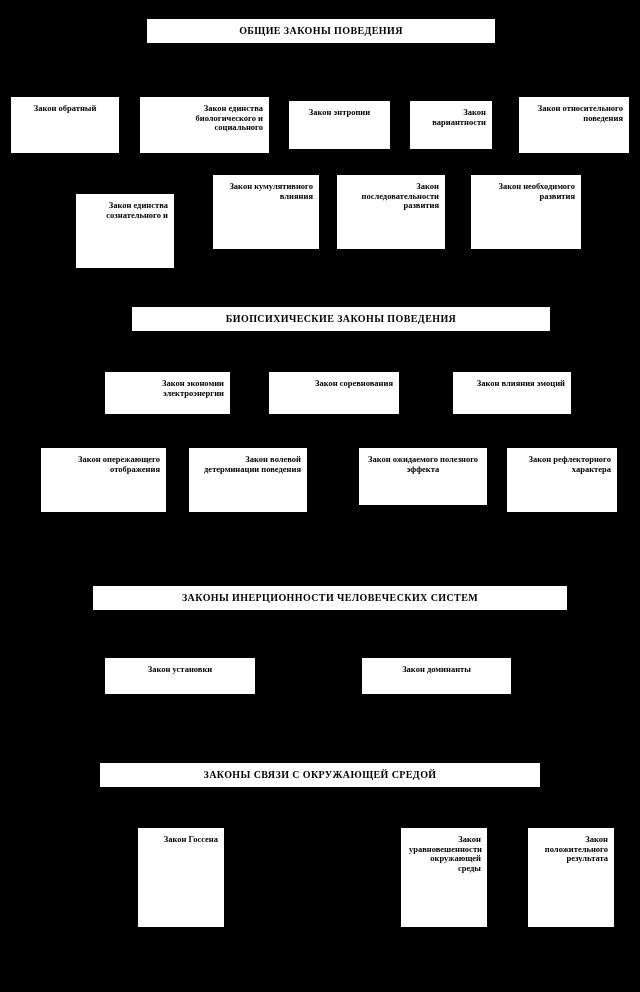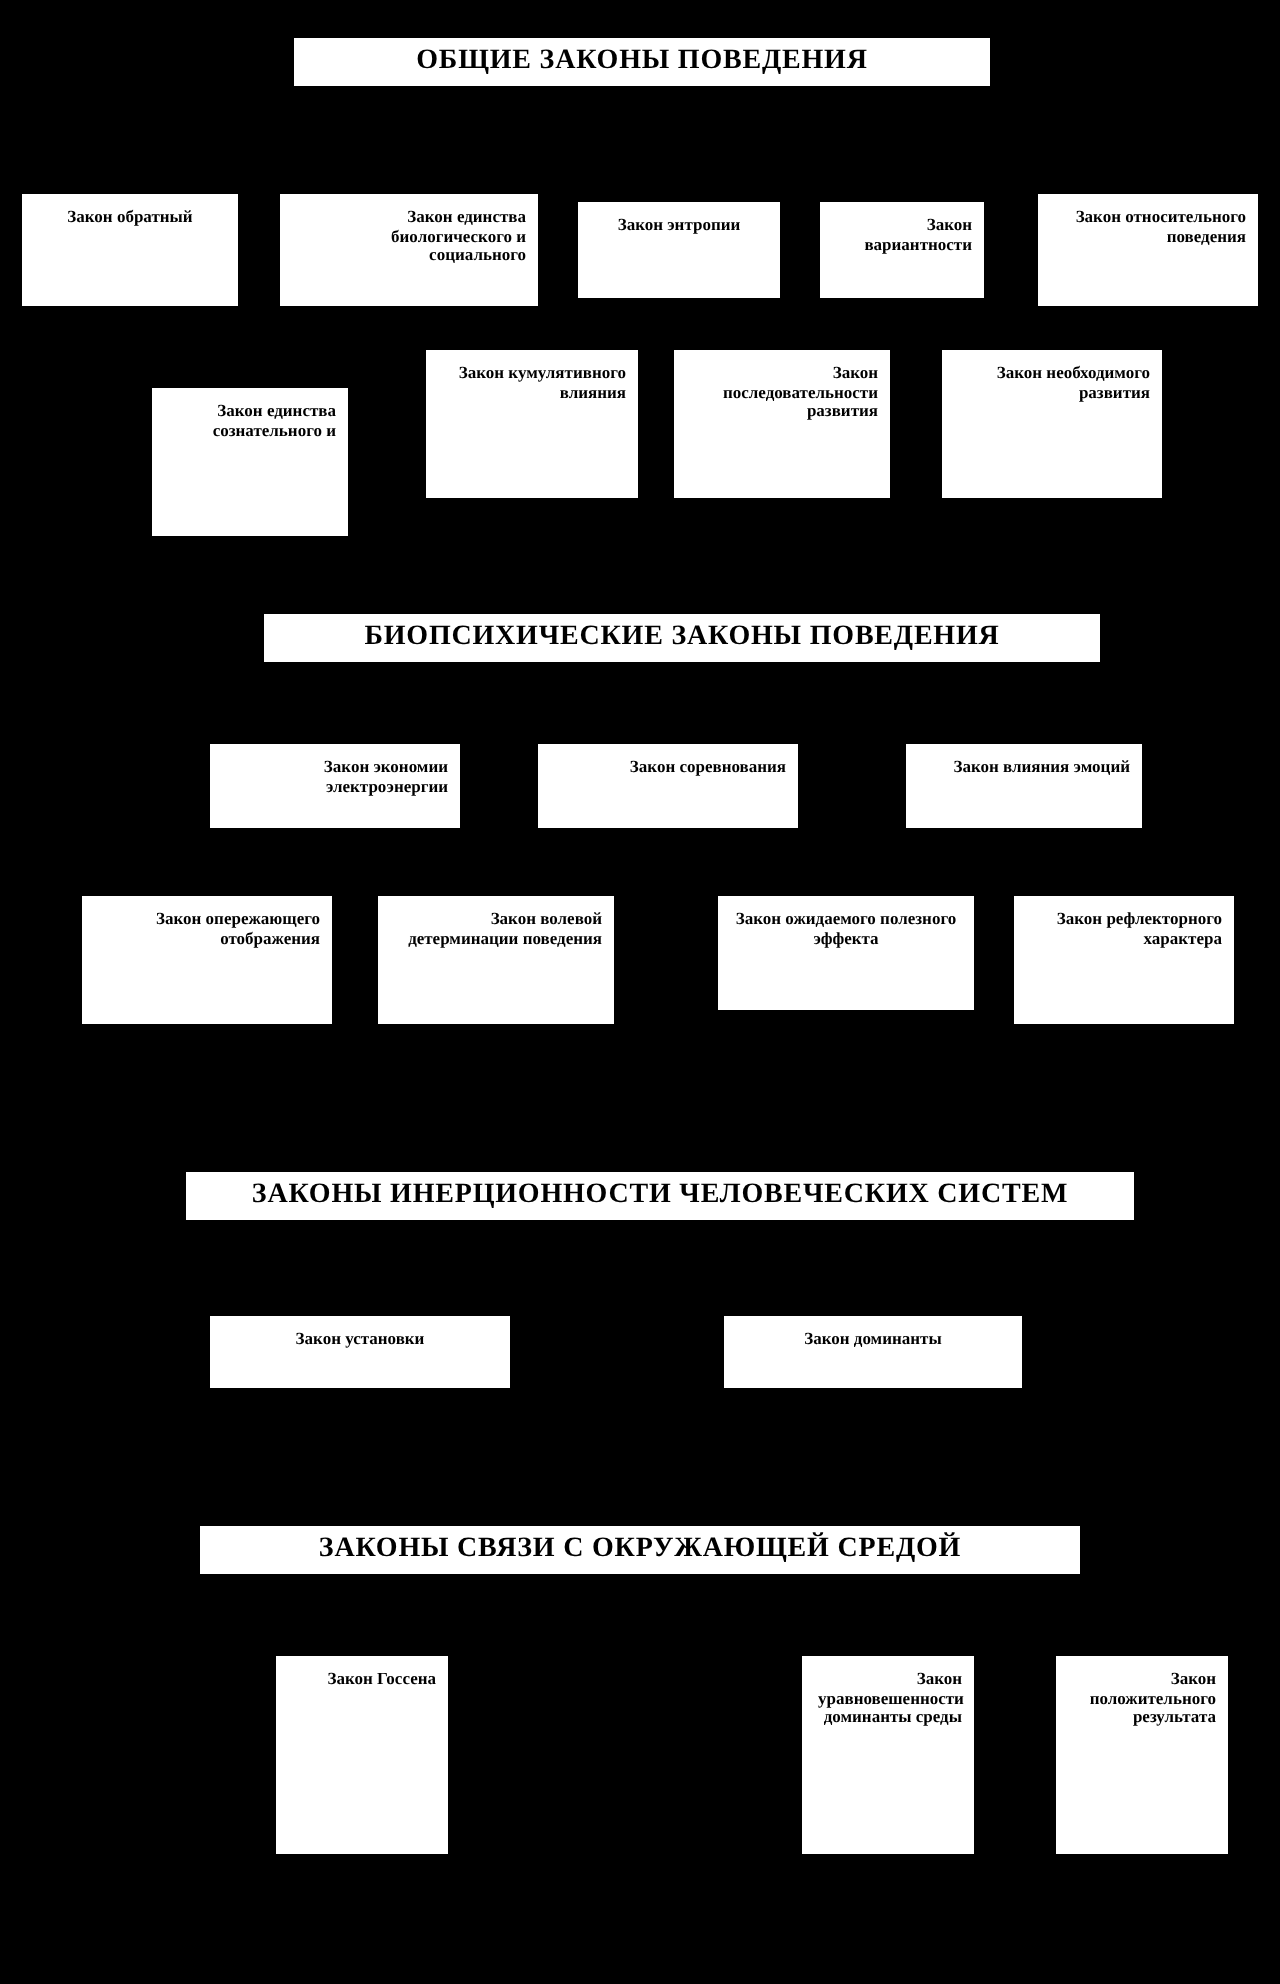--- a/index.html
+++ b/index.html
@@ -28,21 +28,21 @@
     font-weight: bold;
     line-height: 1.12;
     overflow: hidden;
   }
   
   .header-box {
     display: flex;
     align-items: center;
     justify-content: center;
     text-align: right;
-    font-size: 14px;
+    font-size: 10px;
     letter-spacing: 0.4px;
   }
   
   .leaf-box {
     padding: 7px 6px 4px 8px;
     font-size: 8.5px;
     text-align: right;
   }
   .leaf-box.center {
     text-align: center;
@@ -95,17 +95,17 @@
   <div class="box leaf-box center" style="left:104px; top:657px; width:152px; height:38px;">Закон установки</div>
 
   <div class="box leaf-box center" style="left:361px; top:657px; width:151px; height:38px;">Закон доминанты</div>
 
   <div class="box header-box" style="left:99px; top:762px; width:442px; height:26px;">ЗАКОНЫ СВЯЗИ С ОКРУЖАЮЩЕЙ  СРЕДОЙ</div>
 
 
   <div class="box leaf-box" style="left:137px; top:827px; width:88px; height:101px;">Закон Госсена</div>
 
 
-  <div class="box leaf-box" style="left:400px; top:827px; width:88px; height:101px;">Закон уравновешенности доминанты среды</div>
+  <div class="box leaf-box" style="left:400px; top:827px; width:88px; height:101px;">Закон уравновешенности окружающей среды</div>
 
   <div class="box leaf-box" style="left:527px; top:827px; width:88px; height:101px;">Закон положительного результата</div>
 
 </div>
 
 </body></html>

